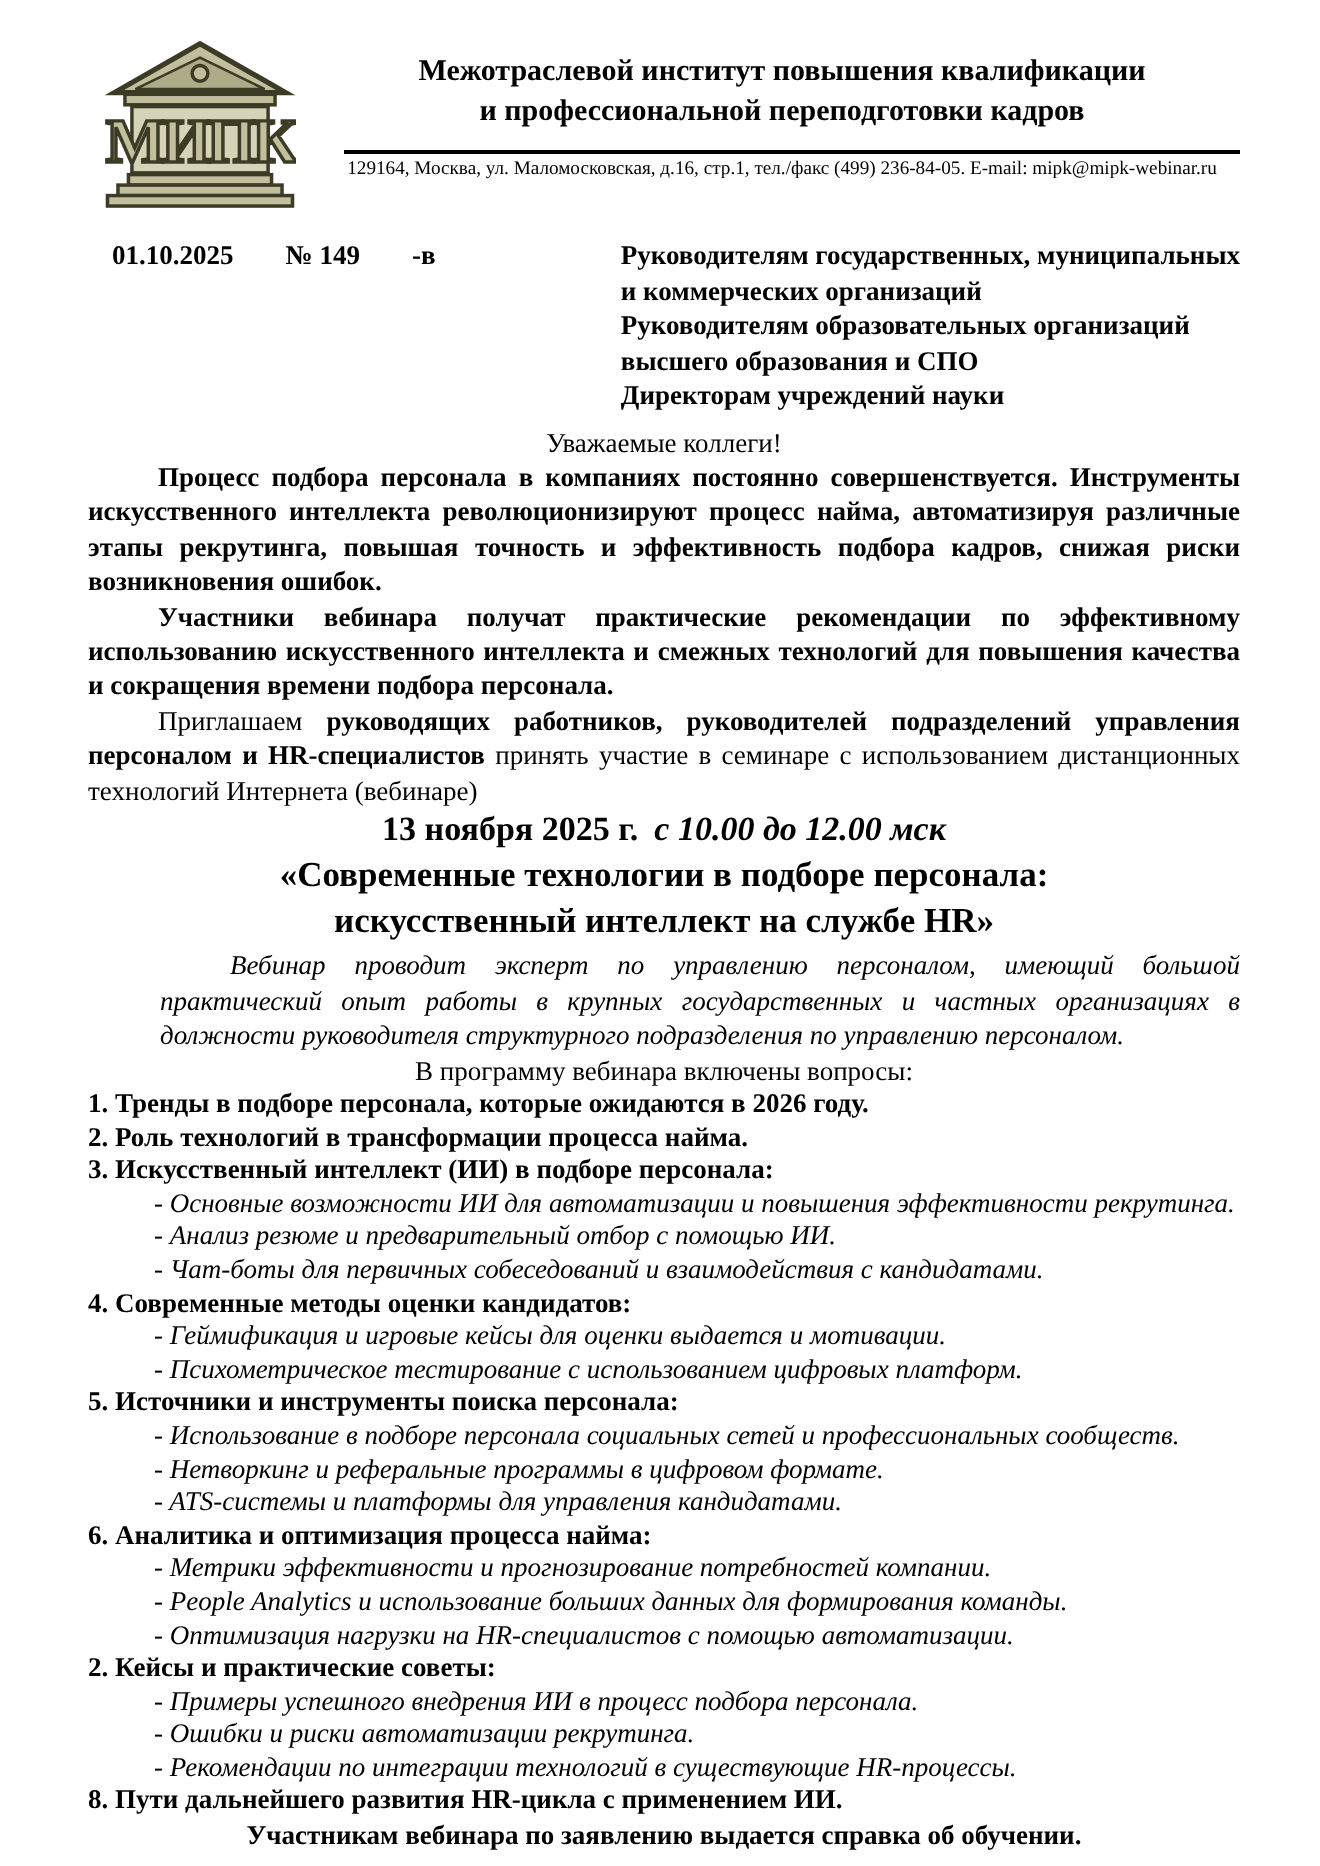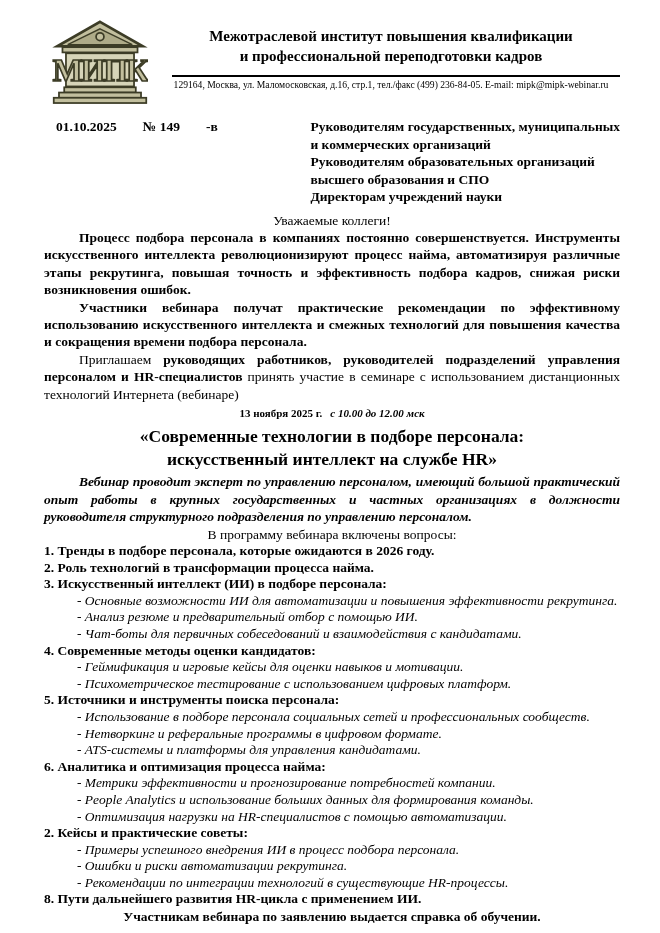--- a/index.html
+++ b/index.html
@@ -25,24 +25,24 @@
   .meta-left { white-space: nowrap; padding-left: 12px; padding-top: 1px; }
   .meta-left span { margin-right: 26px; }
   .meta-left span:last-child { margin-right: 0; }
   .addressees { text-align: left; line-height: 17.5px; }
   
   .body-text { font-size: 13.5px; line-height: 17.4px; }
   .salutation { text-align: center; font-weight: normal; margin-top: 6px; }
   .para-bold { text-align: justify; text-indent: 35px; font-weight: bold; }
   .invite { text-align: justify; text-indent: 35px; }
   .invite b { font-weight: bold; }
-  .event-line { text-align: center; font-weight: bold; font-size: 11px; margin-top: 2px; }
+  .event-line { text-align: center; font-weight: bold; font-size: 17px; margin-top: 2px; }
   .event-time { font-style: italic; margin-left: 8px; }
   .doc-title { text-align: center; font-weight: bold; font-size: 17.5px; line-height: 23px; margin: 3px 0 2px 0; }
-  .expert-note { text-align: justify; text-indent: 35px; font-weight: bold; font-style: italic; }
+  .expert-note { text-align: justify; text-indent: 35px; font-weight: normal; font-style: italic; margin-left: 36px; }
   .program-intro { text-align: center; }
   
   .program { font-size: 13.5px; line-height: 16.6px; }
   .prog-heading { font-weight: bold; }
   .prog-item { font-style: italic; text-align: justify; margin-left: 33px; }
   .footer-note { text-align: center; font-weight: bold; font-size: 13.5px; margin-top: 1px; }
 </style>
 </head>
 <body>
 
@@ -108,21 +108,21 @@
   <div class="program">
     <div class="prog-heading">1. Тренды в подборе персонала, которые ожидаются в 2026 году.</div>
     <div class="prog-heading">2. Роль технологий в трансформации процесса найма.</div>
 
     <div class="prog-heading">3. Искусственный интеллект (ИИ) в подборе персонала:</div>
     <div class="prog-item">- Основные возможности ИИ для автоматизации и повышения эффективности рекрутинга.</div>
     <div class="prog-item">- Анализ резюме и предварительный отбор с помощью ИИ.</div>
     <div class="prog-item">- Чат-боты для первичных собеседований и взаимодействия с кандидатами.</div>
 
     <div class="prog-heading">4. Современные методы оценки кандидатов:</div>
-    <div class="prog-item">- Геймификация и игровые кейсы для оценки навыков и мотивации.</div>
+    <div class="prog-item">- Геймификация и игровые кейсы для оценки выдается и мотивации.</div>
     <div class="prog-item">- Психометрическое тестирование с использованием цифровых платформ.</div>
 
     <div class="prog-heading">5. Источники и инструменты поиска персонала:</div>
     <div class="prog-item">- Использование в подборе персонала социальных сетей и профессиональных сообществ.</div>
     <div class="prog-item">- Нетворкинг и реферальные программы в цифровом формате.</div>
     <div class="prog-item">- ATS-системы и платформы для управления кандидатами.</div>
 
     <div class="prog-heading">6. Аналитика и оптимизация процесса найма:</div>
     <div class="prog-item">- Метрики эффективности и прогнозирование потребностей компании.</div>
     <div class="prog-item">- People Analytics и использование больших данных для формирования команды.</div>

